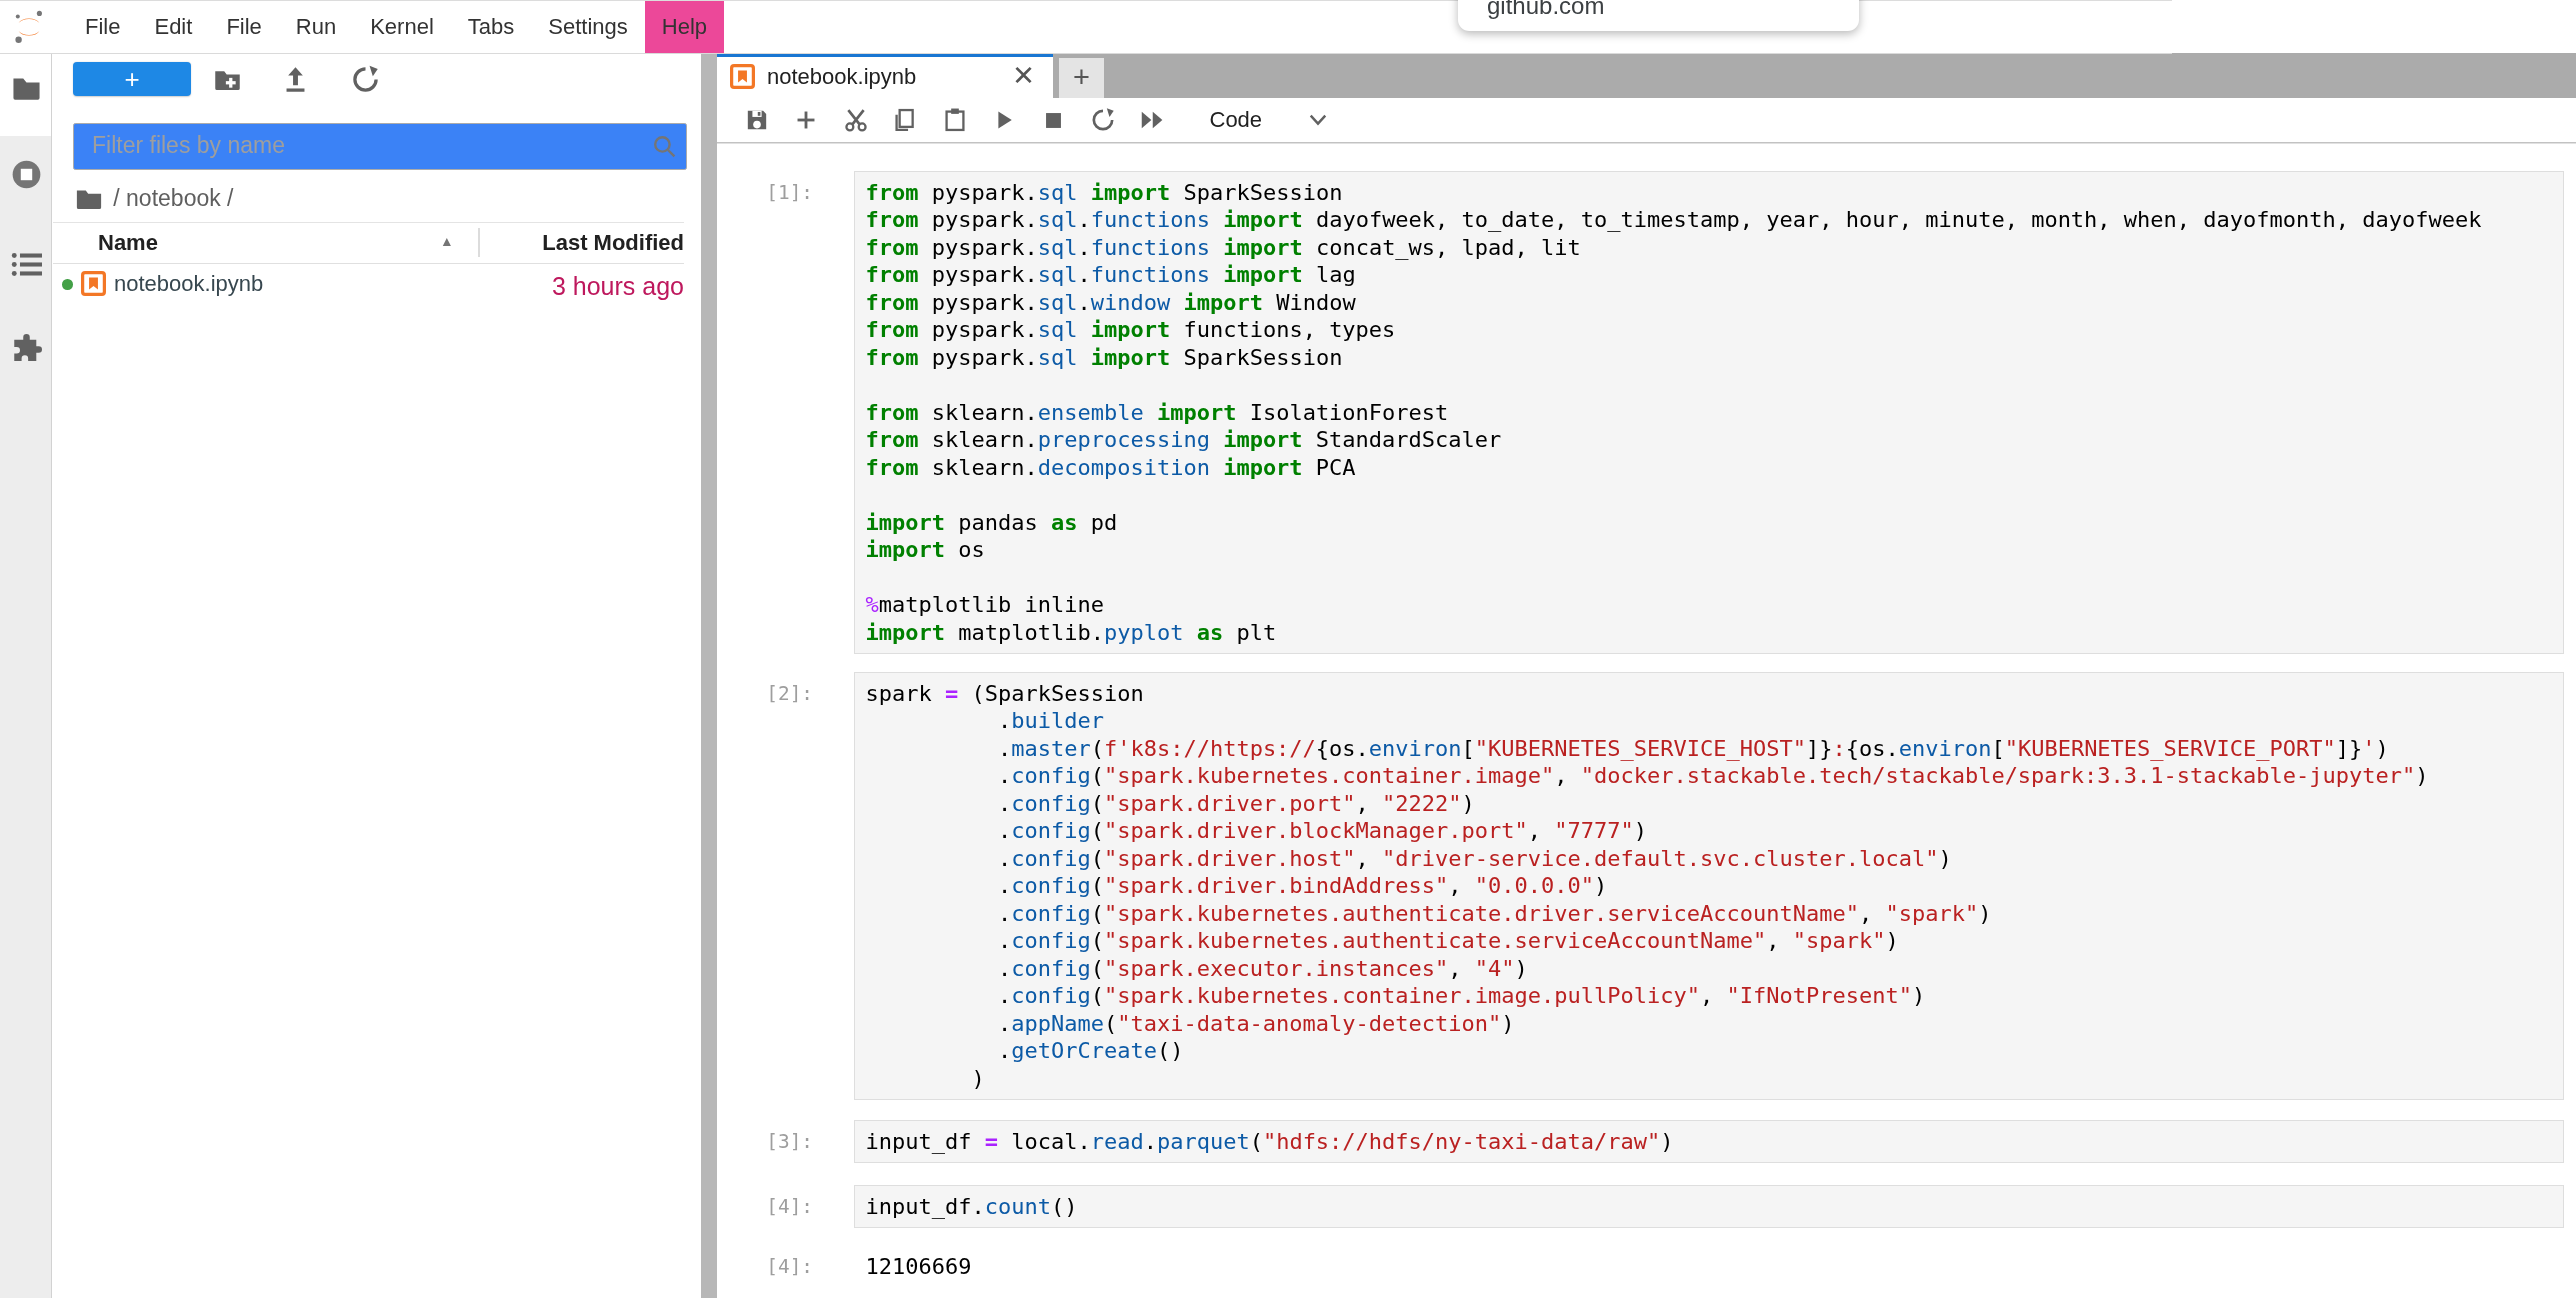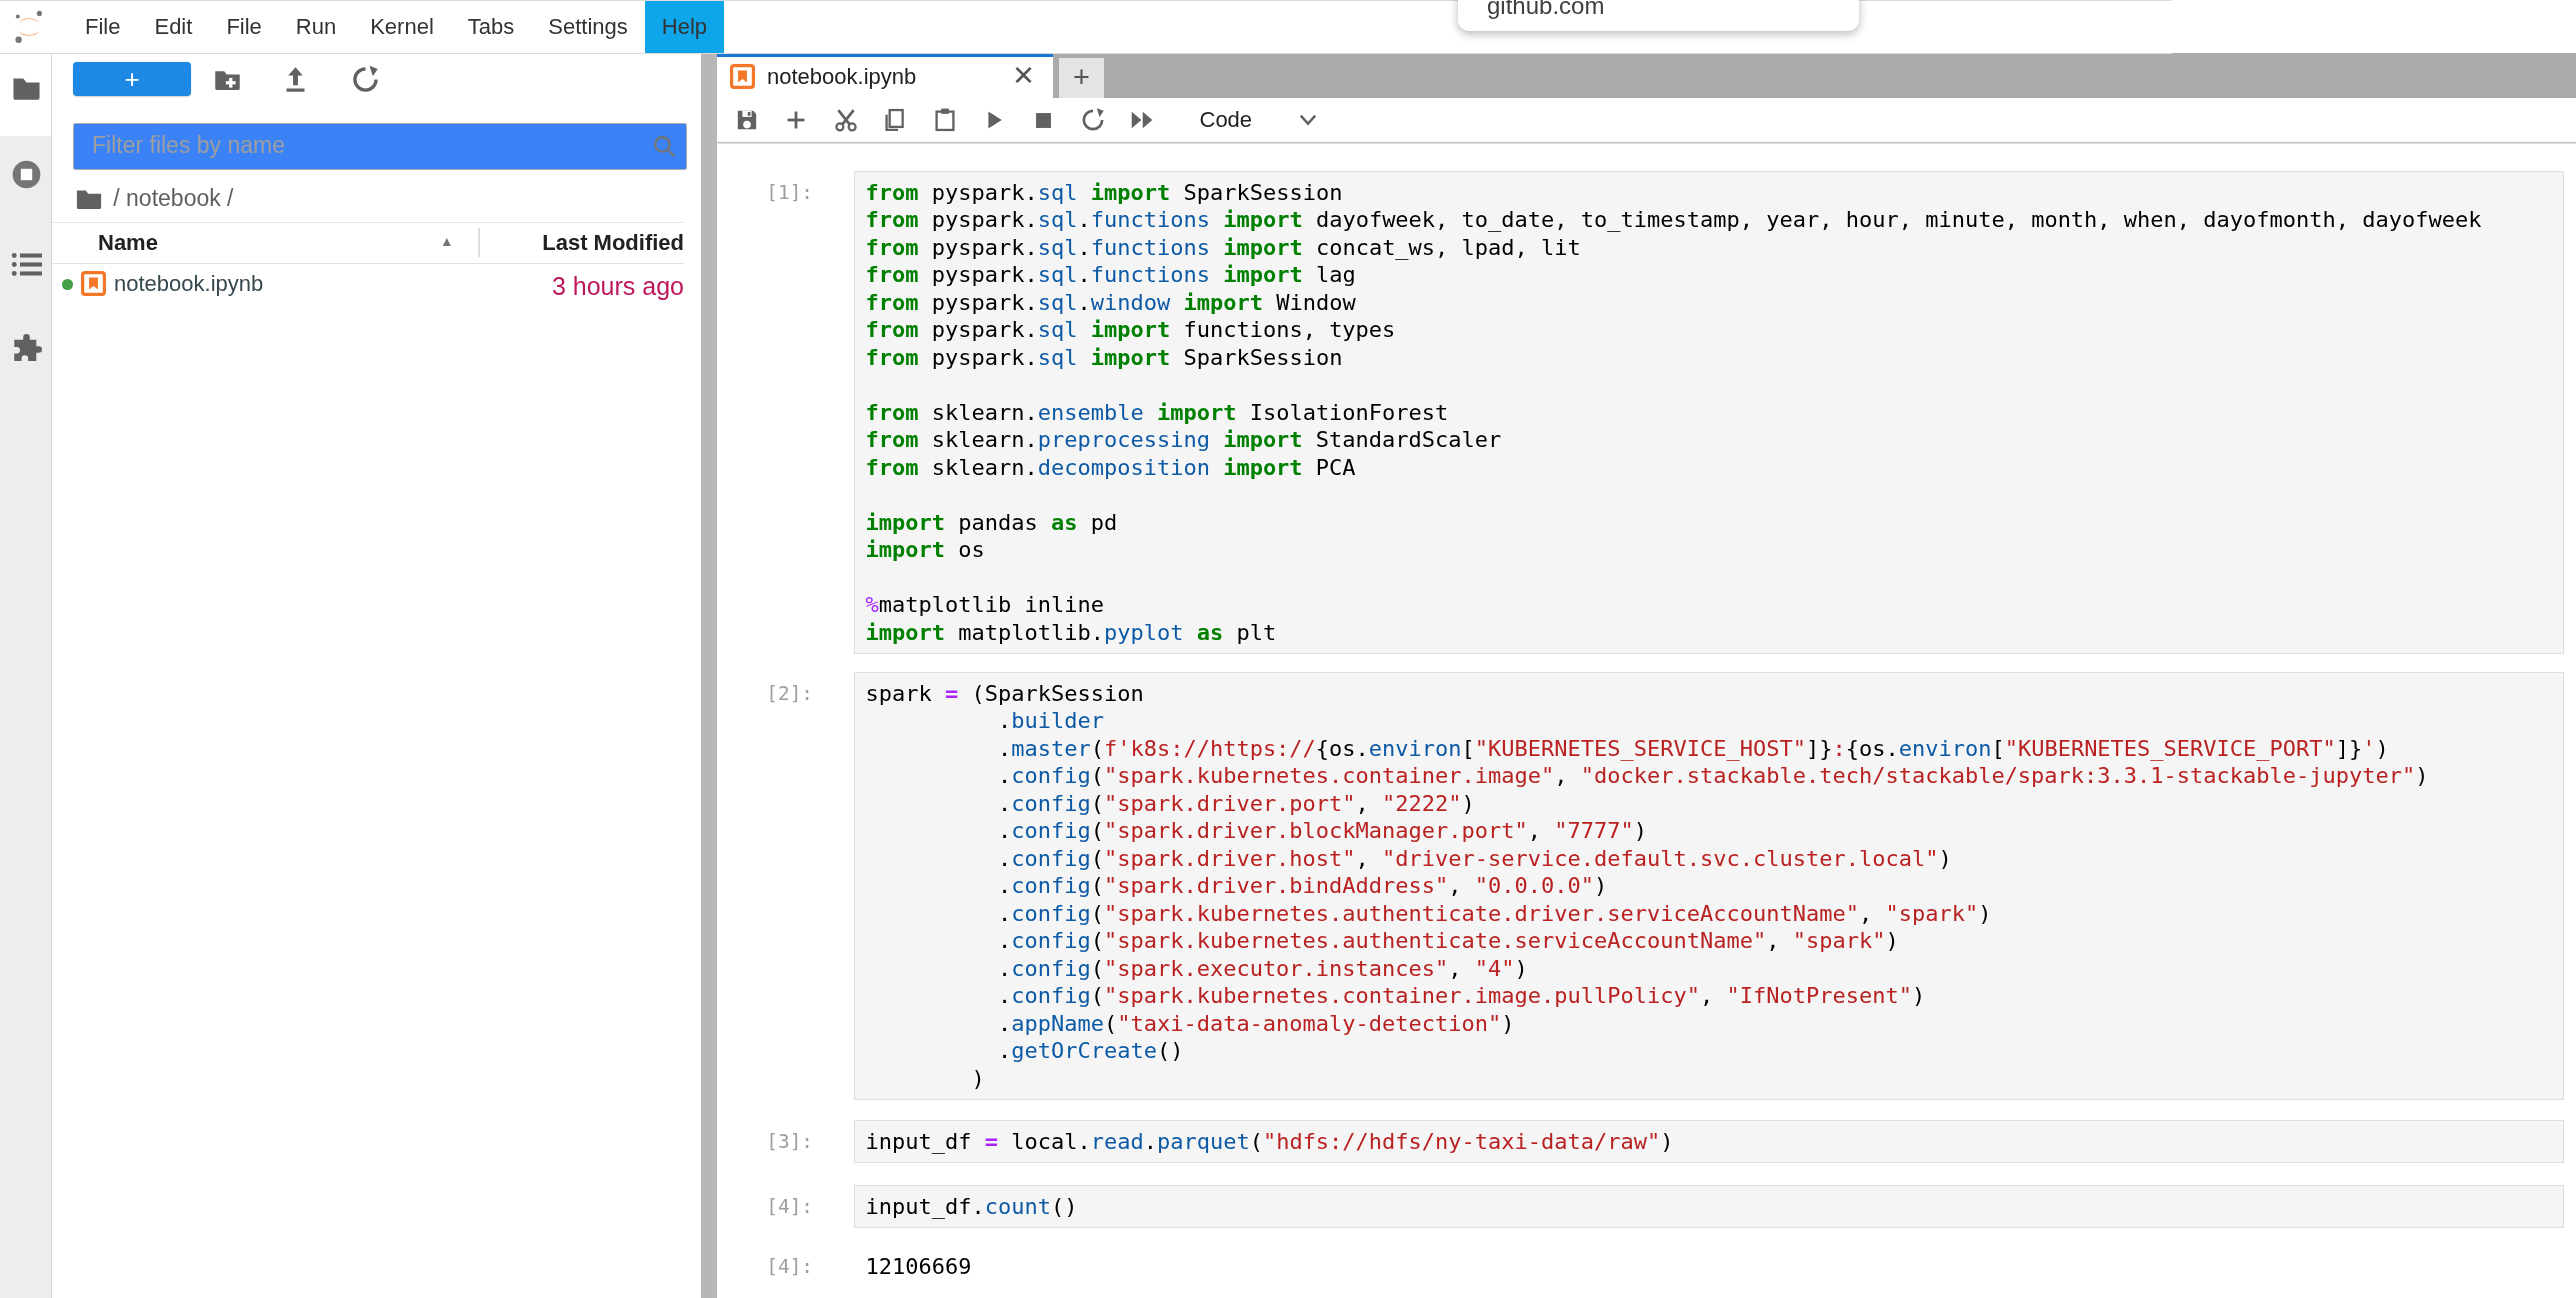--- a/index.html
+++ b/index.html
@@ -3,21 +3,21 @@
 <meta charset="utf-8">
 <style>
   html,body{margin:0;padding:0;}
   body{width:2576px;height:1299px;position:relative;overflow:hidden;background:#fff;
        font-family:"Liberation Sans",sans-serif;-webkit-font-smoothing:antialiased;}
   
   #menubar{position:absolute;left:0;top:0;width:2172px;height:52px;background:#fff;
            border-top:1.6px solid #dcdcdc;border-bottom:1.6px solid #dadada;display:flex;align-items:center;z-index:5;}
   #logo{width:32px;height:36px;margin-left:13px;margin-right:23px;}
   .menu-item{font-size:22px;color:#333;padding:0 17px;height:52px;display:flex;align-items:center;cursor:default;}
-  .menu-item.active{background:#0ea5e9;}
+  .menu-item.active{background:#ec4899;}
   
   #popup{position:absolute;left:1458px;top:-19.4px;width:401px;height:50px;background:#fff;
          border-radius:0 0 11.3px 11.3px;box-shadow:0 2.4px 9.7px rgba(0,0,0,.28);z-index:9;}
   #popup .popup-text{position:absolute;left:29px;top:11.3px;font-size:24px;color:#3c4043;}
   
   #activity{position:absolute;left:0;top:53px;width:51px;bottom:0;background:#fff;border-right:1.6px solid #d2d2d2;}
   #activity .graypane{position:absolute;left:0;top:83px;bottom:0;width:51px;background:#ededed;border-right:1.6px solid #d2d2d2;margin-right:-1.6px;}
   .act-icon{position:absolute;left:10.5px;width:31px;height:31px;}
   
   #filebrowser{position:absolute;left:53px;top:53px;width:648px;bottom:0;background:#fff;}
@@ -48,21 +48,21 @@
   
   #dock{position:absolute;left:717px;top:53px;right:0;bottom:0;}
   #tabbar{position:absolute;left:0;top:0;right:0;height:45px;background:#ababab;}
   #nb-tab{position:absolute;left:0;top:0;width:336px;height:45px;background:#fff;border-top:4.9px solid #1976d2;box-sizing:border-box;}
   #nb-tab .tab-ico{position:absolute;left:13px;top:6.5px;width:25px;height:25px;}
   #nb-tab .tab-label{position:absolute;left:50px;top:6.5px;font-size:22px;color:#212121;}
   #nb-tab .tab-close{position:absolute;right:18px;top:3.2px;font-size:27.5px;color:#555;line-height:32px;}
   #tab-add{position:absolute;left:342px;top:4.9px;width:45px;height:40px;background:#e4e4e4;color:#555;
            font-size:29px;text-align:center;line-height:39px;}
   #nb-toolbar{position:absolute;left:0;top:45px;right:0;height:45px;background:#fff;border-bottom:1.6px solid #c2c2c2;
-              display:flex;align-items:center;padding-left:16px;box-sizing:border-box;}
+              display:flex;align-items:center;padding-left:26px;box-sizing:border-box;}
   #nb-toolbar:after{content:"";position:absolute;left:0;right:0;top:45px;height:5.7px;
                     background:linear-gradient(rgba(0,0,0,.13),rgba(0,0,0,0));}
   .tb-btn{width:27.5px;height:27.5px;margin-right:22px;display:flex;align-items:center;justify-content:center;}
   #celltype{margin-left:21px;font-size:22px;color:#212121;display:flex;align-items:center;}
   #celltype .chev{margin-left:47px;width:18px;height:11.3px;}
   
   #content{position:absolute;left:0;top:91px;right:0;bottom:0;background:#fff;overflow:hidden;}
   .cell{position:absolute;left:0;right:0;}
   .cell .prompt{position:absolute;left:0;top:0;width:96px;text-align:right;font-family:"DejaVu Sans Mono",monospace;
                 font-size:19.4px;line-height:27.5px;color:#9e9e9e;padding-top:8px;}

